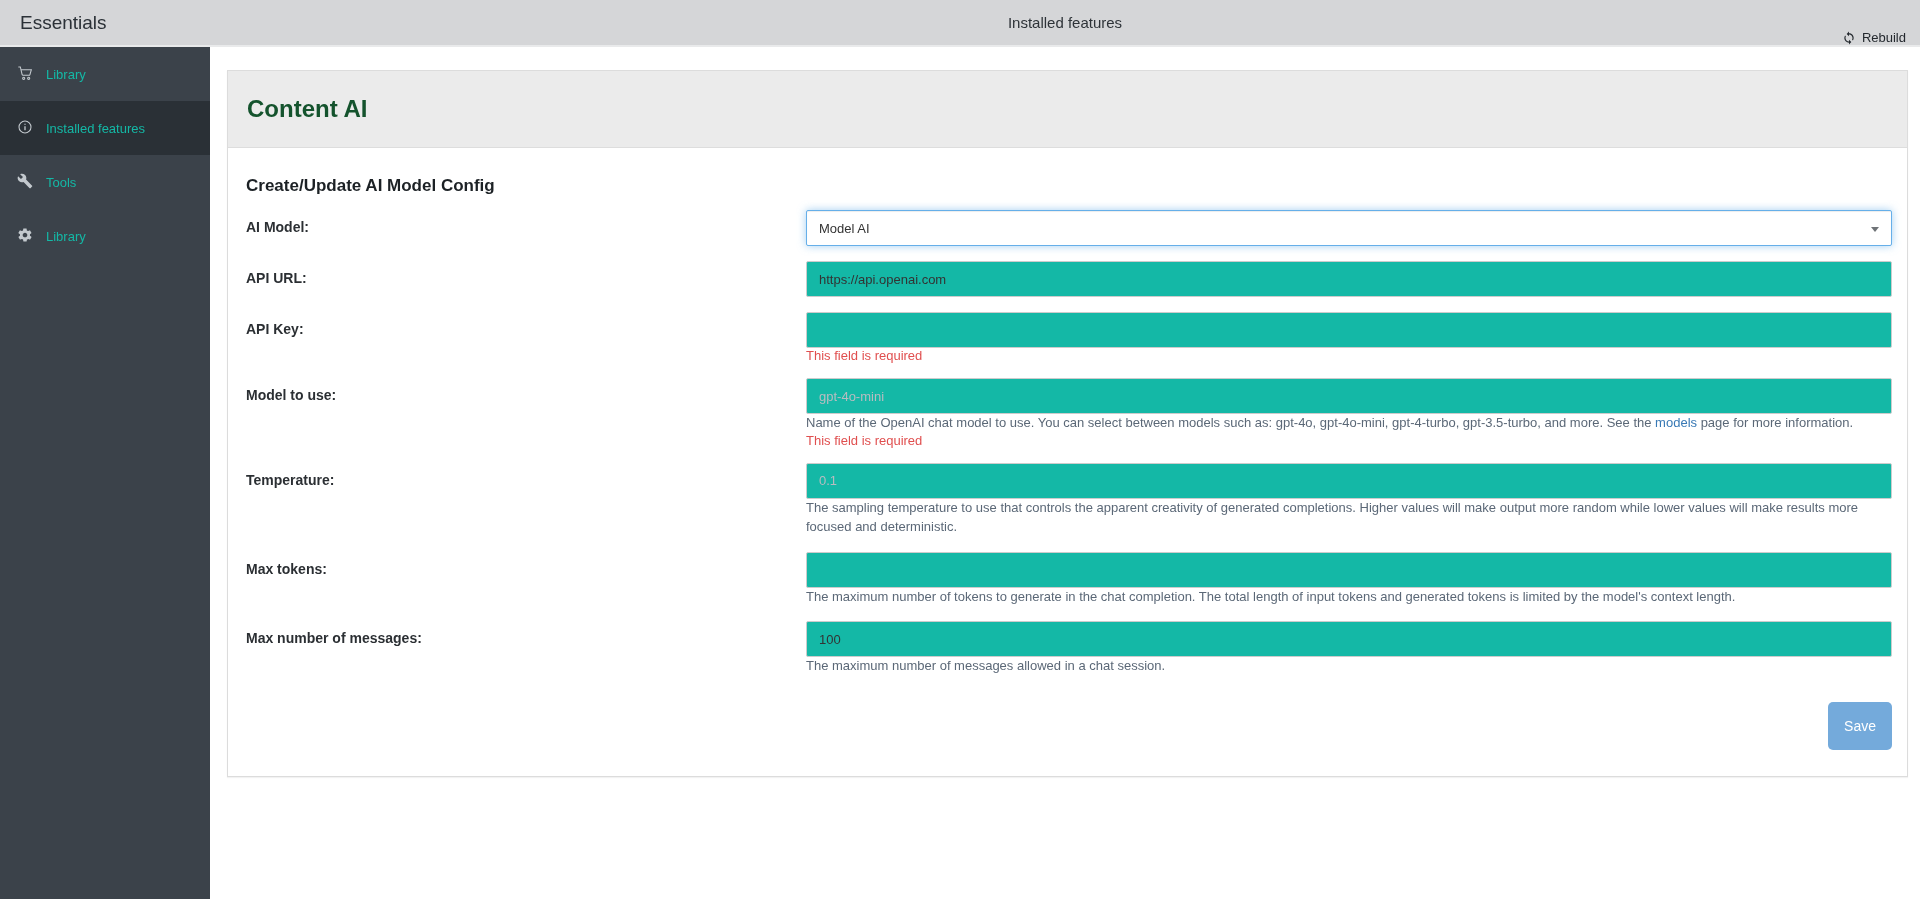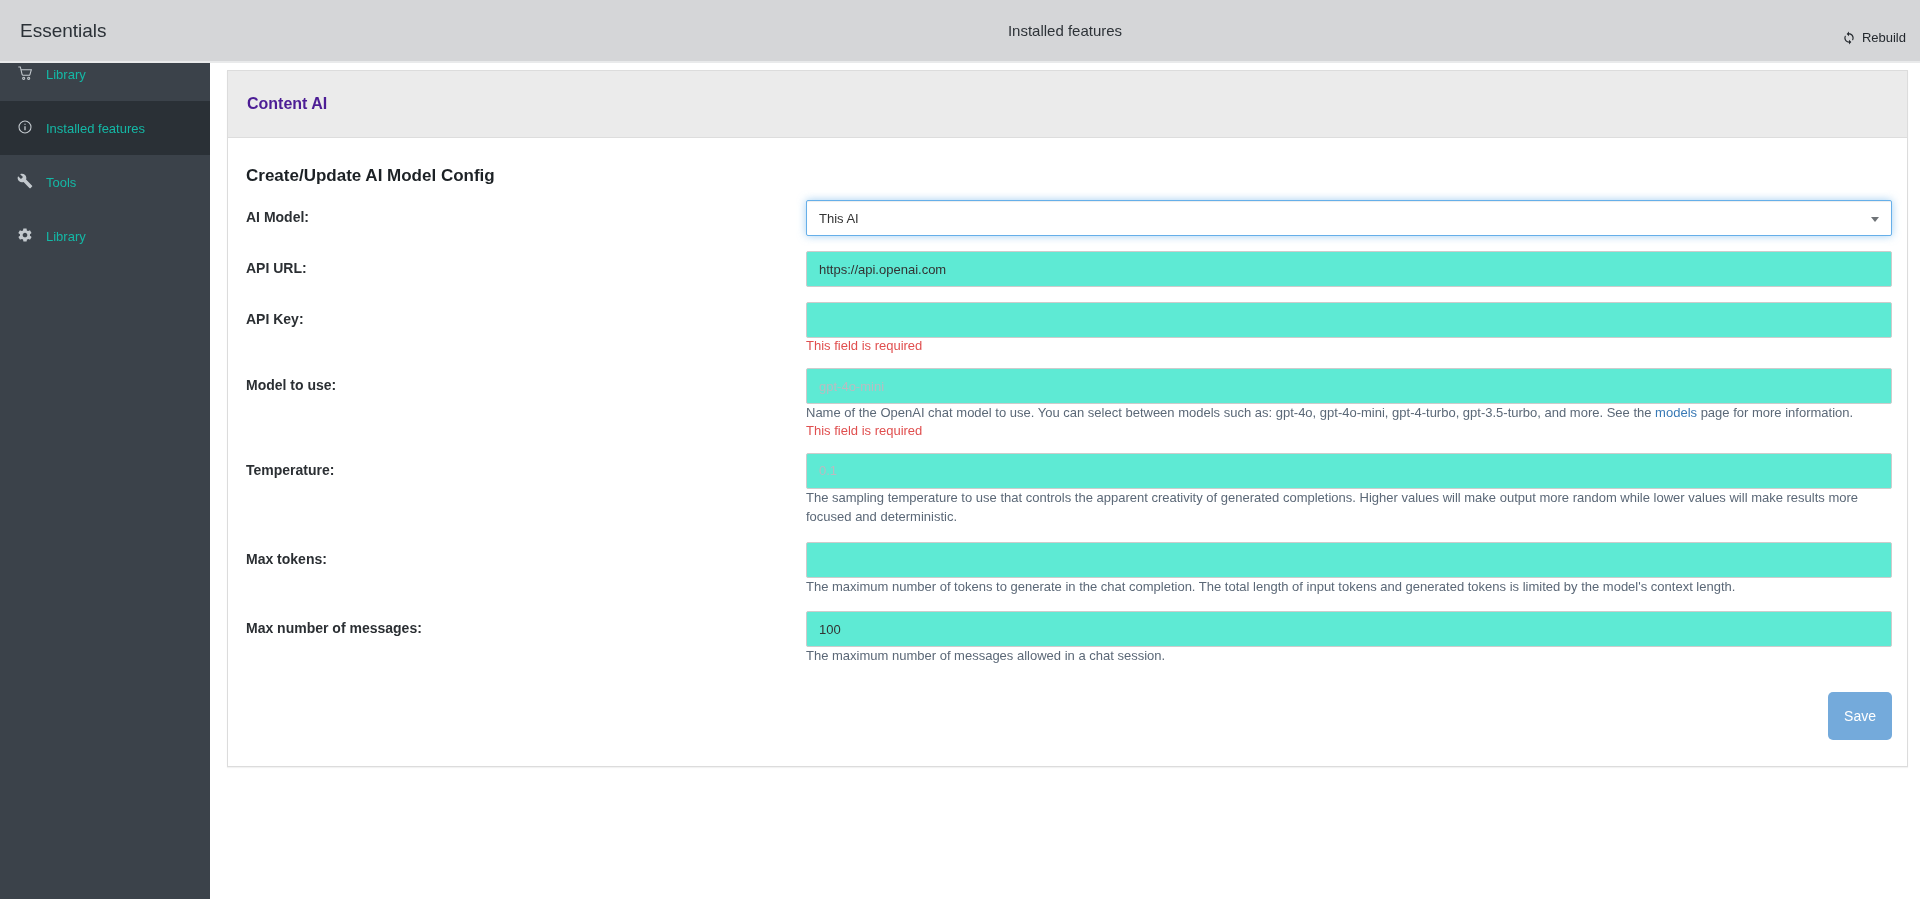--- a/index.html
+++ b/index.html
@@ -1,20 +1,20 @@
 <!DOCTYPE html>
 <html><head>
 <meta charset="utf-8">
 <style>
   * { margin:0; padding:0; box-sizing:border-box; }
   html,body { width:1920px; height:899px; overflow:hidden; background:#fff;
               font-family:"Liberation Sans", sans-serif; }
 
   
-  .navbar { position:absolute; top:0; left:0; width:1920px; height:63px;
+  .navbar { position:absolute; top:0; left:0; width:1920px; height:47px;
             background:#d5d6d8; border-bottom:2px solid #e9eaeb;
             display:flex; align-items:center; z-index:30; }
   .brand { font-size:19px; color:#2b3137; padding-left:20px; font-weight:400; }
   .nav-title { position:absolute; left:210px; right:0; text-align:center;
                font-size:15px; color:#2e3338; }
   .rebuild { position:absolute; right:14px; top:0; height:45px;
              display:flex; align-items:flex-end; gap:6px; font-size:13px;
              color:#24292e; cursor:pointer; }
   .rebuild svg { display:block; }
 
@@ -24,32 +24,32 @@
   .side-item { height:54px; display:flex; align-items:center; gap:13px;
                padding-left:17px; font-size:13px; color:#14b8a6; cursor:pointer; }
   .side-item.active { background:#2a3036; }
   .side-item svg { flex:0 0 auto; color:#c3c9ce; }
 
   
   .main { position:absolute; top:47px; left:210px; right:0; bottom:0; background:#fff; }
   .panel { margin:23px 12px 0 17px; background:#fff; border:1px solid #dcdcdc;
            box-shadow:0 1px 1px rgba(0,0,0,.05); }
   .panel-heading { background:#ebebeb; border-bottom:1px solid #ddd; padding:24px 19px; }
-  .panel-title { font-size:16px; font-weight:bold; color:#4c1d95; }
+  .panel-title { font-size:24px; font-weight:bold; color:#14532d; }
   .panel-body { padding:24px 15px 20px 18px; }
 
   .form-heading { font-size:17px; font-weight:bold; color:#1c2125; margin:4px 0 14px; }
 
   .form-group { display:flex; align-items:flex-start; margin-bottom:15px; }
   .control-label { width:560px; min-width:560px; padding-top:9px; padding-right:30px;
                    font-size:14px; font-weight:bold; color:#2b2f33; }
   .control { flex:1; min-width:0; }
 
   .form-control { display:block; width:100%; height:36px; padding:0 12px;
-                  border:1px solid #ccc; border-radius:2px; background:#5eead4;
+                  border:1px solid #ccc; border-radius:2px; background:#14b8a6;
                   font-size:13px; color:#333; outline:none;
                   font-family:"Liberation Sans", sans-serif; }
   .form-control::placeholder { color:#b9bcc0; opacity:1; }
 
   .select-box { position:relative; height:36px; display:flex; align-items:center;
                 padding:0 26px 0 12px; background:#fff; font-size:13px; color:#333;
                 border:1px solid #66afe9; border-radius:2px; cursor:pointer;
                 box-shadow:inset 0 1px 1px rgba(0,0,0,.075), 0 0 8px rgba(102,175,233,.6); }
   .caret { position:absolute; right:12px; top:16px; width:0; height:0;
            border-left:4px solid transparent; border-right:4px solid transparent;
@@ -124,21 +124,21 @@
     <div class="panel-heading">
       <div class="panel-title">Content AI</div>
     </div>
     <div class="panel-body">
       <div class="form-heading">Create/Update AI Model Config</div>
 
       <div class="form-group">
         <div class="control-label">AI Model:</div>
         <div class="control">
           <div class="select-box">
-            <span>This AI</span>
+            <span>Model AI</span>
             <span class="caret"></span>
           </div>
         </div>
       </div>
 
       <div class="form-group">
         <div class="control-label">API URL:</div>
         <div class="control">
           <input type="text" class="form-control" value="https://api.openai.com" style="">
         </div>

